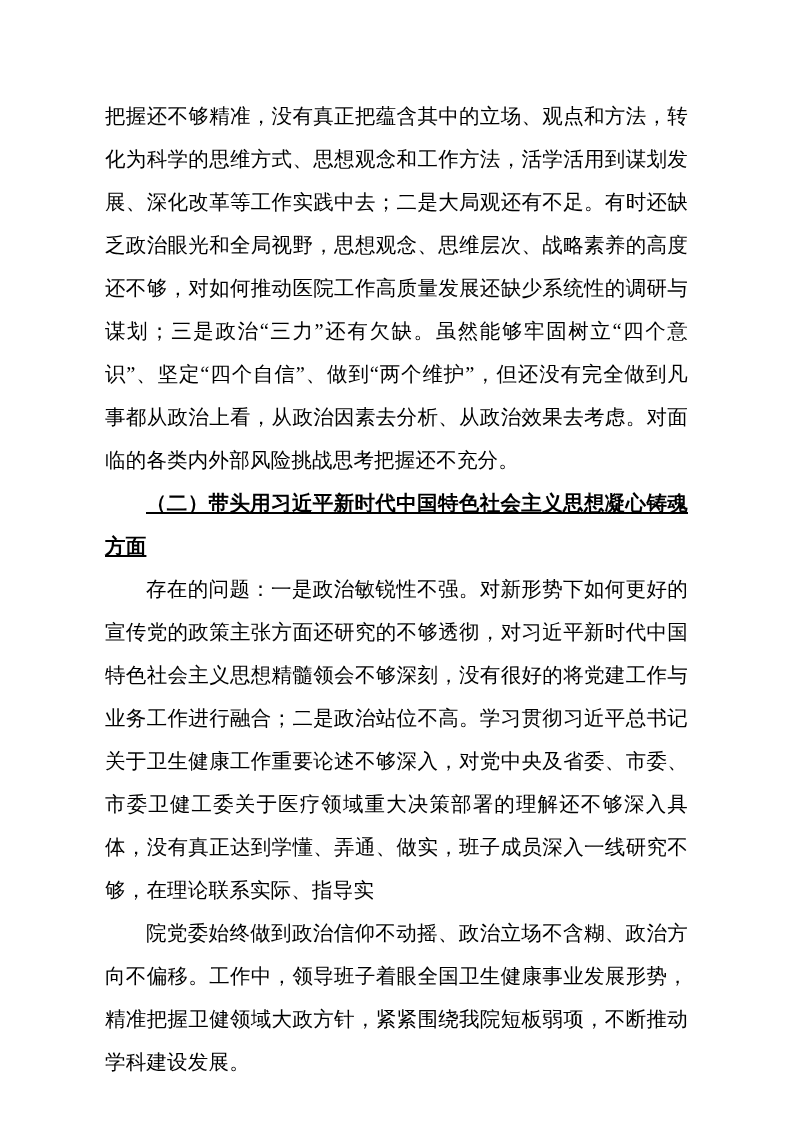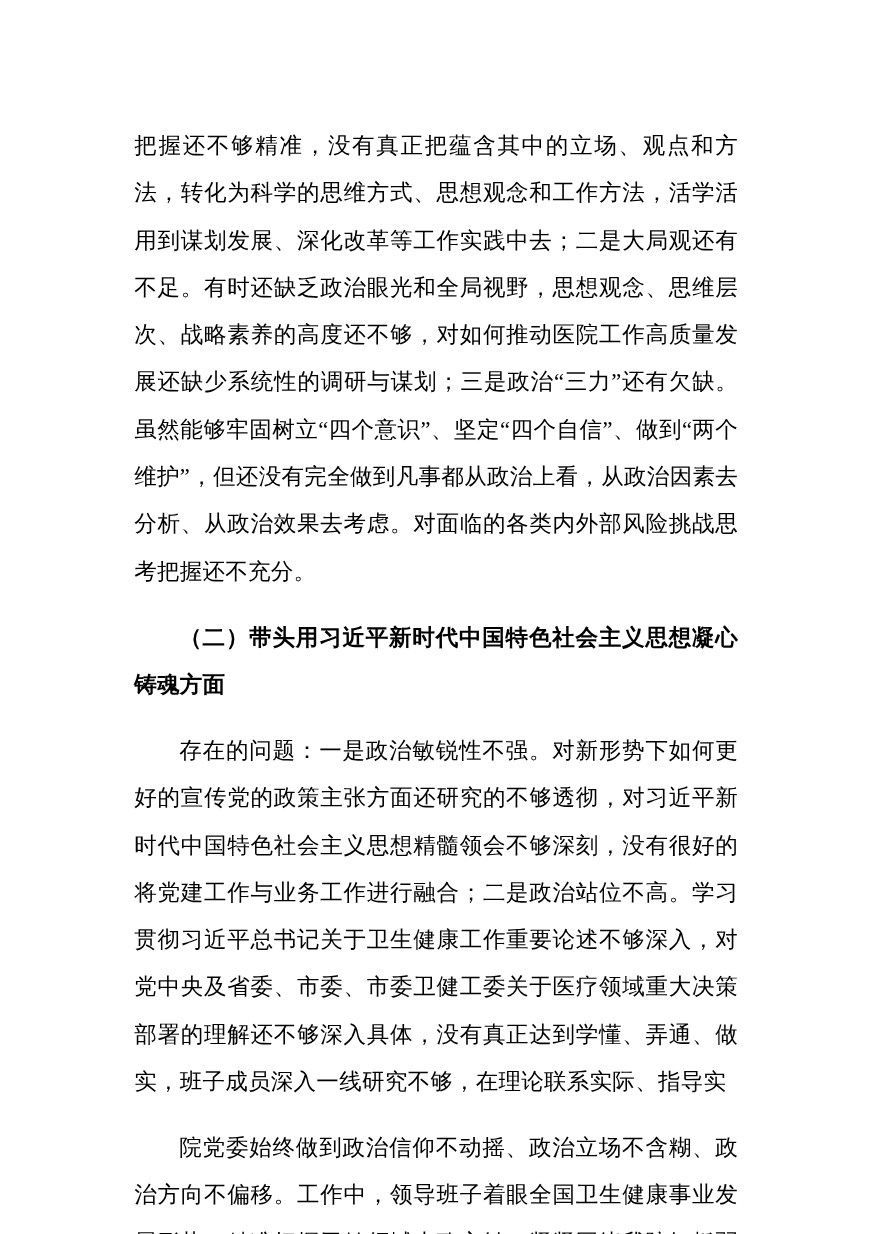--- a/index.html
+++ b/index.html
@@ -22,32 +22,33 @@
     background: #ffffff;
   }
   .doc-body {
     font-size: 20.5px;
     line-height: 43px;
     text-align: justify;
     text-justify: inter-ideograph;
     letter-spacing: 0.2px;
   }
   p {
-    margin: 17px;
+    margin: 0;
     padding: 0;
   }
   .para {
     text-indent: 2em;
   }
   .para-noindent {
     text-indent: 0;
   }
   .heading {
     text-indent: 2em;
     font-weight: bold;
+    text-decoration: underline;
   }
 </style>
 </head>
 <body>
 
 <div class="page">
   <div class="doc-body">
     <p class="para-noindent">把握还不够精准，没有真正把蕴含其中的立场、观点和方法，转化为科学的思维方式、思想观念和工作方法，活学活用到谋划发展、深化改革等工作实践中去；二是大局观还有不足。有时还缺乏政治眼光和全局视野，思想观念、思维层次、战略素养的高度还不够，对如何推动医院工作高质量发展还缺少系统性的调研与谋划；三是政治“三力”还有欠缺。虽然能够牢固树立“四个意识”、坚定“四个自信”、做到“两个维护”，但还没有完全做到凡事都从政治上看，从政治因素去分析、从政治效果去考虑。对面临的各类内外部风险挑战思考把握还不充分。</p>
     <p class="heading">（二）带头用习近平新时代中国特色社会主义思想凝心铸魂方面</p>
     <p class="para">存在的问题：一是政治敏锐性不强。对新形势下如何更好的宣传党的政策主张方面还研究的不够透彻，对习近平新时代中国特色社会主义思想精髓领会不够深刻，没有很好的将党建工作与业务工作进行融合；二是政治站位不高。学习贯彻习近平总书记关于卫生健康工作重要论述不够深入，对党中央及省委、市委、市委卫健工委关于医疗领域重大决策部署的理解还不够深入具体，没有真正达到学懂、弄通、做实，班子成员深入一线研究不够，在理论联系实际、指导实</p>

